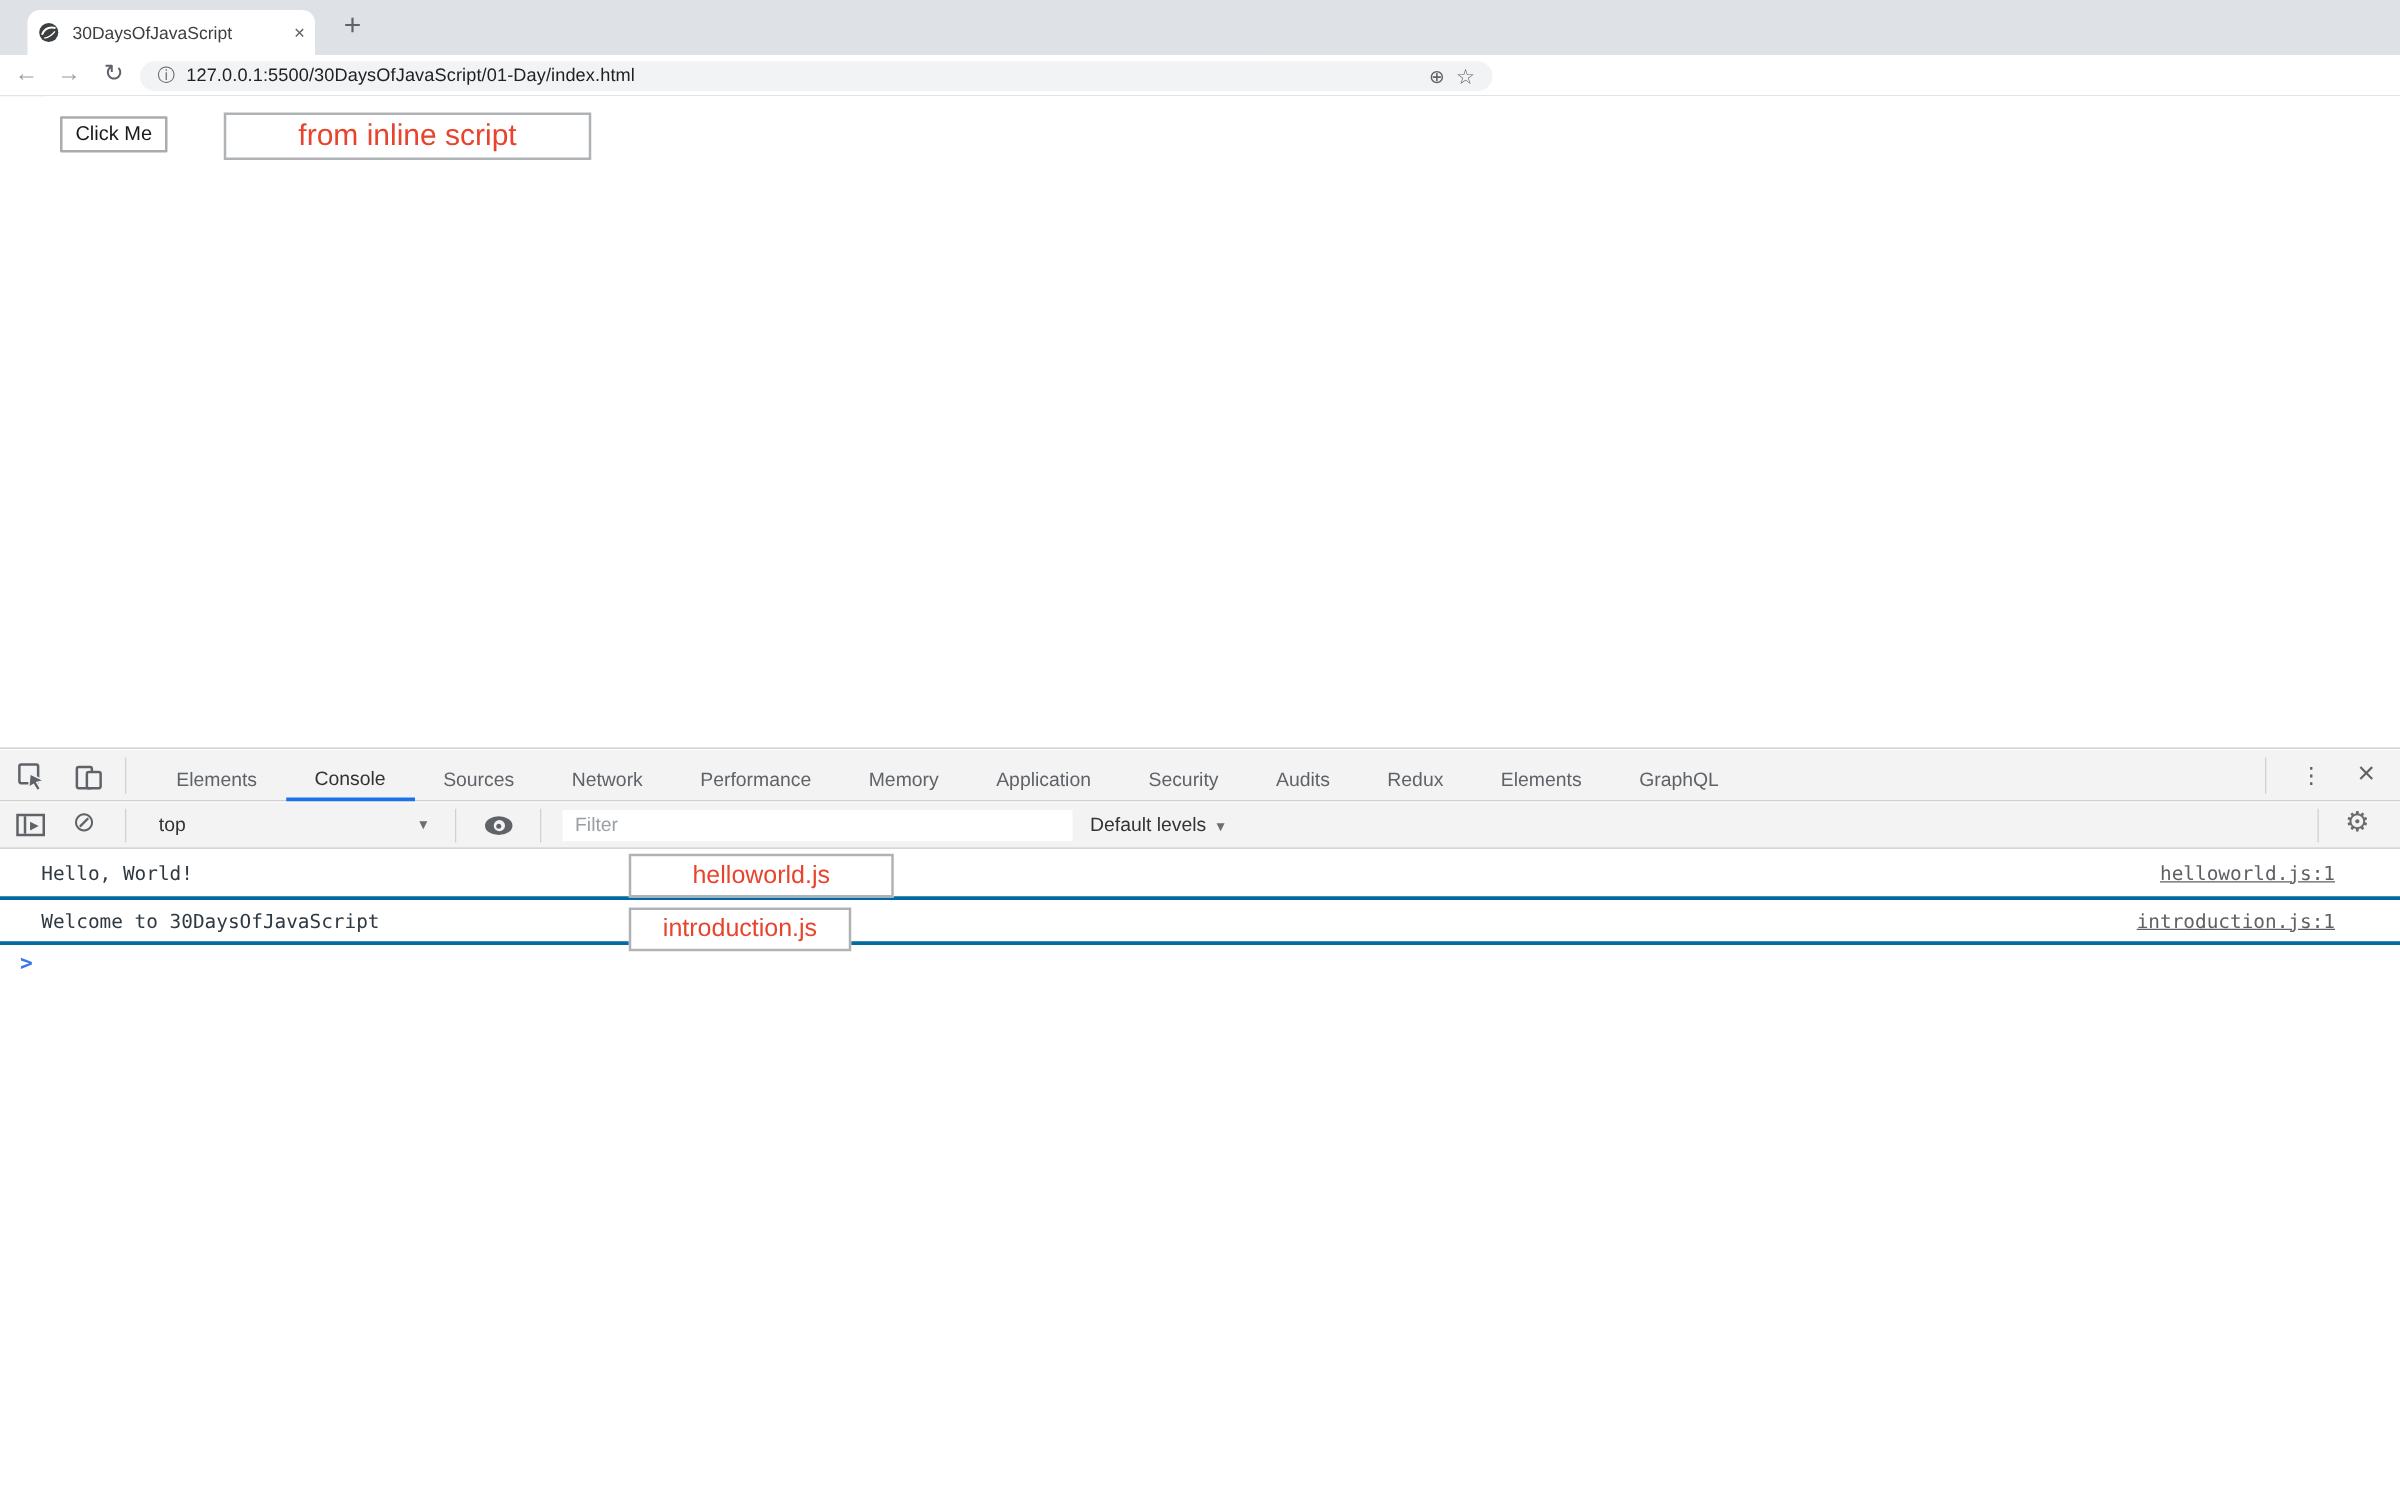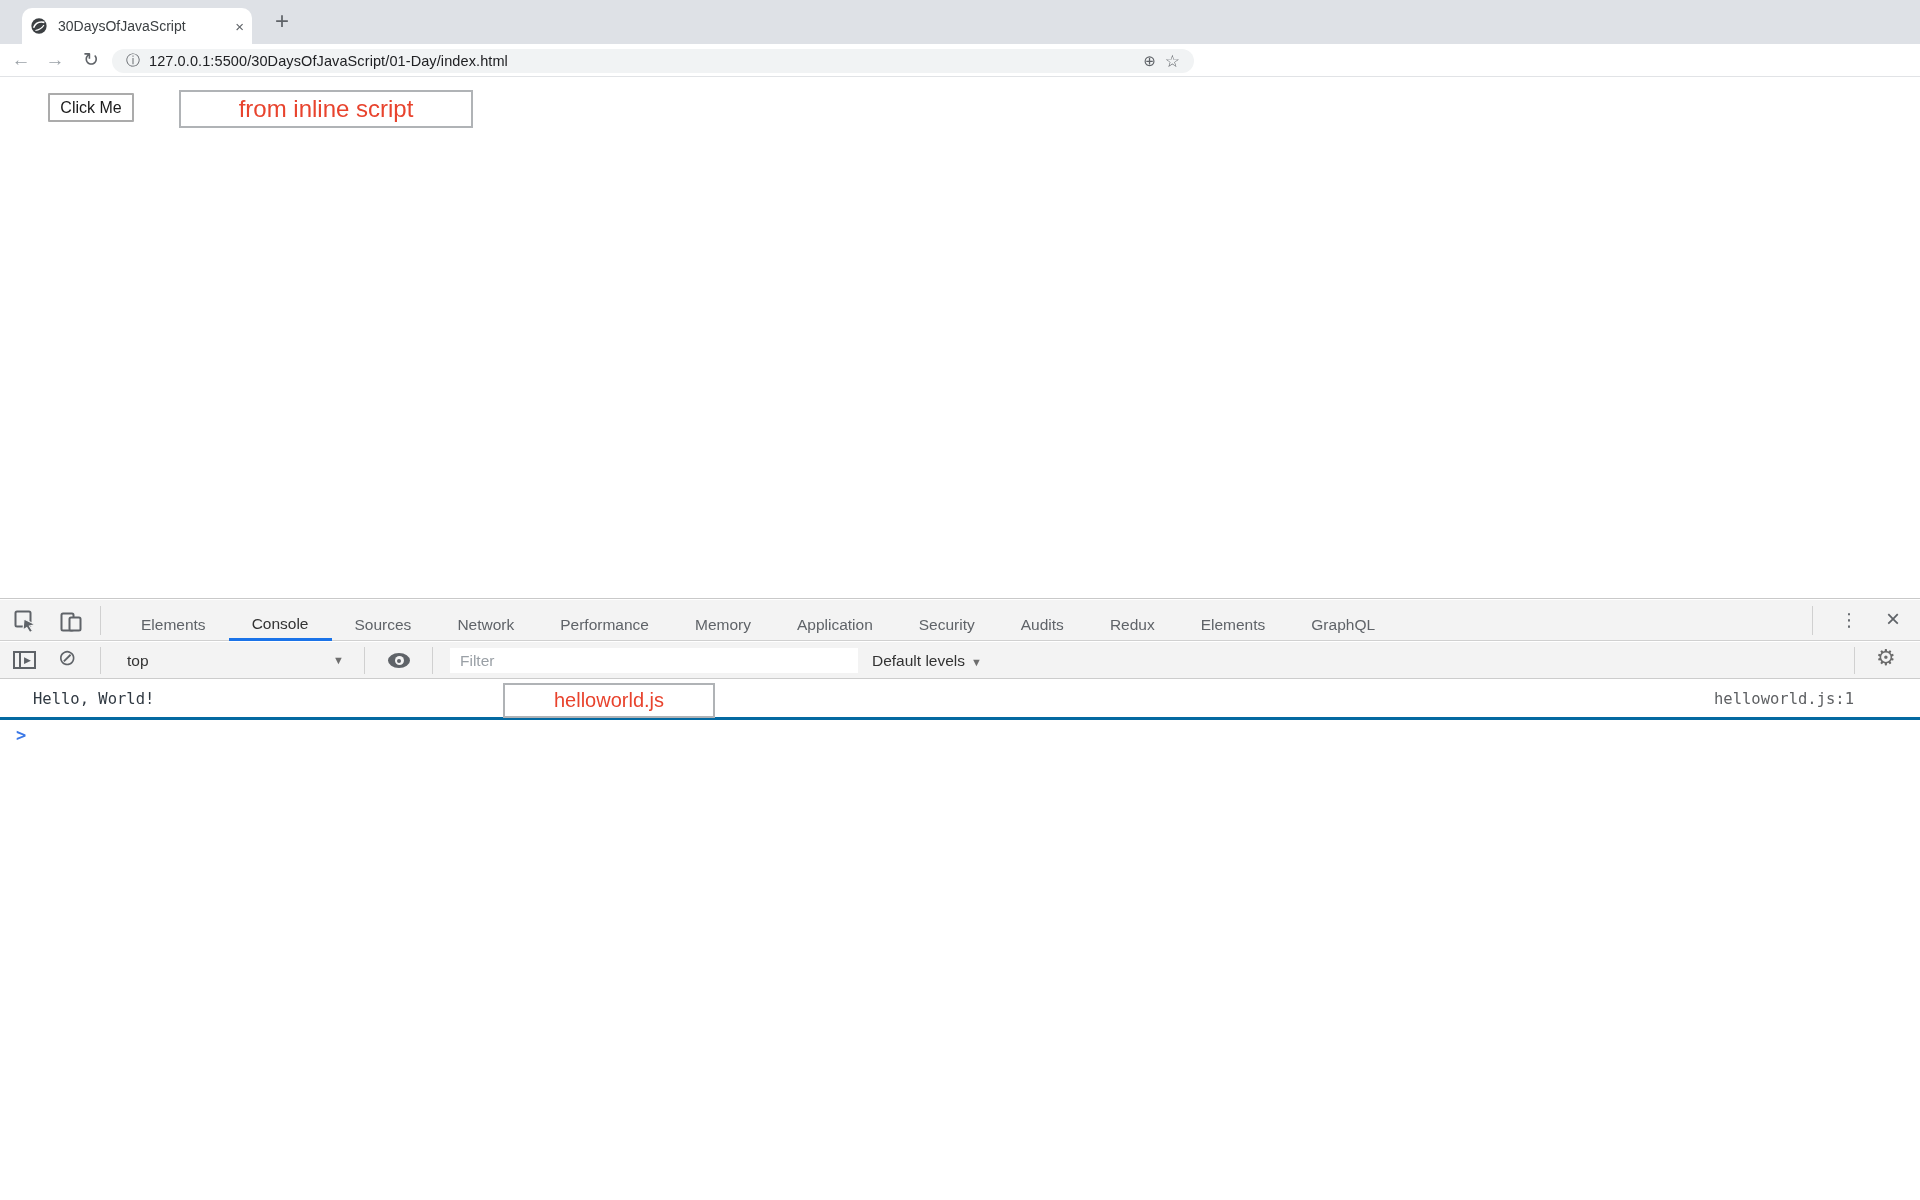--- a/index.html
+++ b/index.html
@@ -85,21 +85,21 @@
   .ct-filter::placeholder { color:#9aa0a6; }
   .ct-levels { position:absolute; left:872px; top:0; height:37px; }
   .ct-levels .label { font-size:15.5px; color:#333; line-height:37px; }
   .ct-levels .arrow { font-size:11px; color:#6e6e6e; margin-left:6px; }
   .ct-gear { position:absolute; left:1876px; top:3px; font-size:22px; color:#6b6b6b; }
   .ct-vsep { position:absolute; top:5px; width:1px; height:27px; background:#d0d0d0; }
 
   .console-area { position:absolute; left:0; top:81px; width:1920px; }
   .console-row { position:relative; border-bottom:3px solid #0369a1; display:flex; align-items:center; }
   .console-row .msg { margin-left:33px; font-family:"DejaVu Sans Mono", monospace; font-size:15.5px; color:#303942; }
-  .console-row .src-link { position:absolute; right:66px; font-family:"DejaVu Sans Mono", monospace; font-size:15.5px; color:#5e6063; }
+  .console-row .src-link { position:absolute; right:52px; font-family:"DejaVu Sans Mono", monospace; font-size:15.5px; color:#5e6063; text-decoration:underline; }
   .row-annotation {
     position:absolute; left:503px; border:2px solid #b0b3b6; background:#fff;
     display:flex; align-items:center; justify-content:center;
     color:#e8432d; font-size:20px; font-family:"Liberation Sans", sans-serif; z-index:3;
   }
   .console-prompt { position:relative; height:34px; }
   .console-prompt .chevron { position:absolute; left:16px; top:5px; font-family:"DejaVu Sans Mono", monospace; font-weight:bold; font-size:17px; color:#3b78e7; }
 
   svg .stroke { stroke:#5f6368; fill:none; stroke-width:2; }
 </style>
@@ -256,19 +256,24 @@
       <div class="ct-vsep" style="left:1854px"></div>
       <span class="ct-gear">⚙</span>
     </div>
 
     <div class="console-area" id="console-rows">
         <div class="console-row" style="height: 40px;">
           <span class="msg">Hello, World!</span>
           <div class="row-annotation" style="top: 3px; width: 212px; height: 35px;">helloworld.js</div>
           <span class="src-link">helloworld.js:1</span>
         </div>
+        <div class="console-row" style="height: 36px;">
+          <span class="msg">Welcome to 30DaysOfJavaScript</span>
+          <div class="row-annotation" style="top: 6px; width: 178px; height: 35px;">introduction.js</div>
+          <span class="src-link">introduction.js:1</span>
+        </div>
         <div class="console-prompt">
           <span class="chevron">&gt;</span>
         </div>
       </div>
   </div>
 
 </div>
 
 </body></html>

